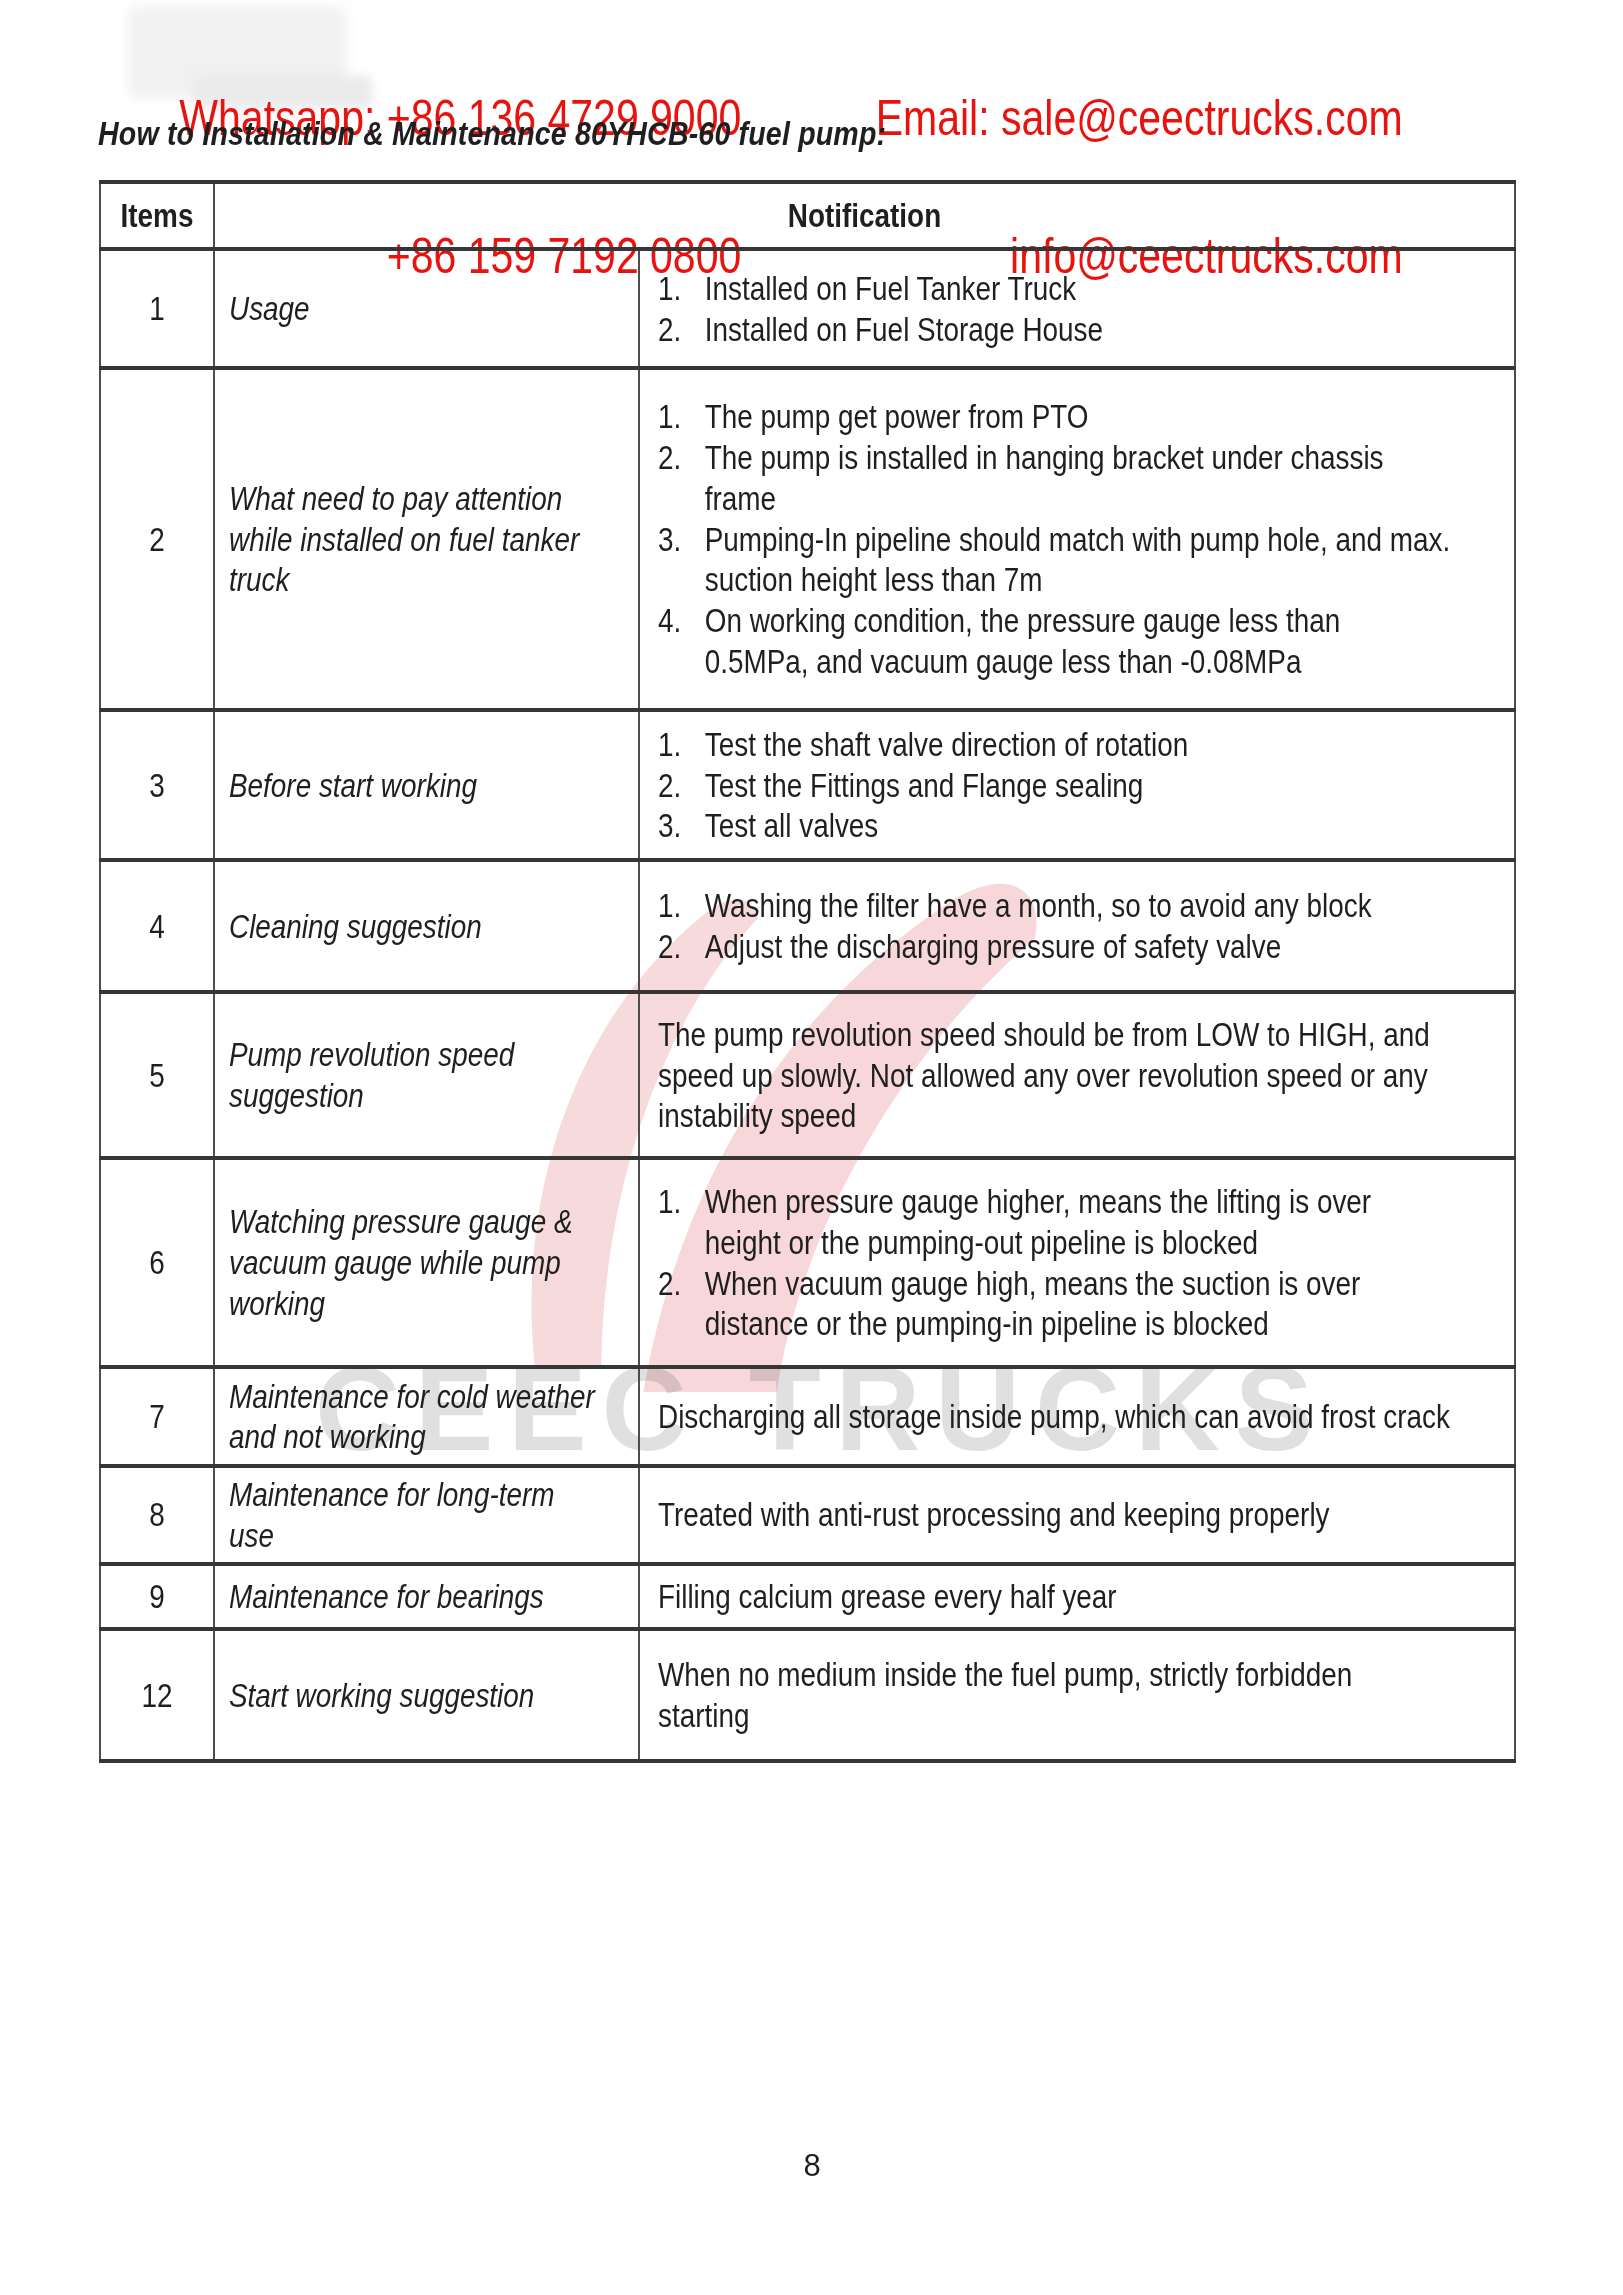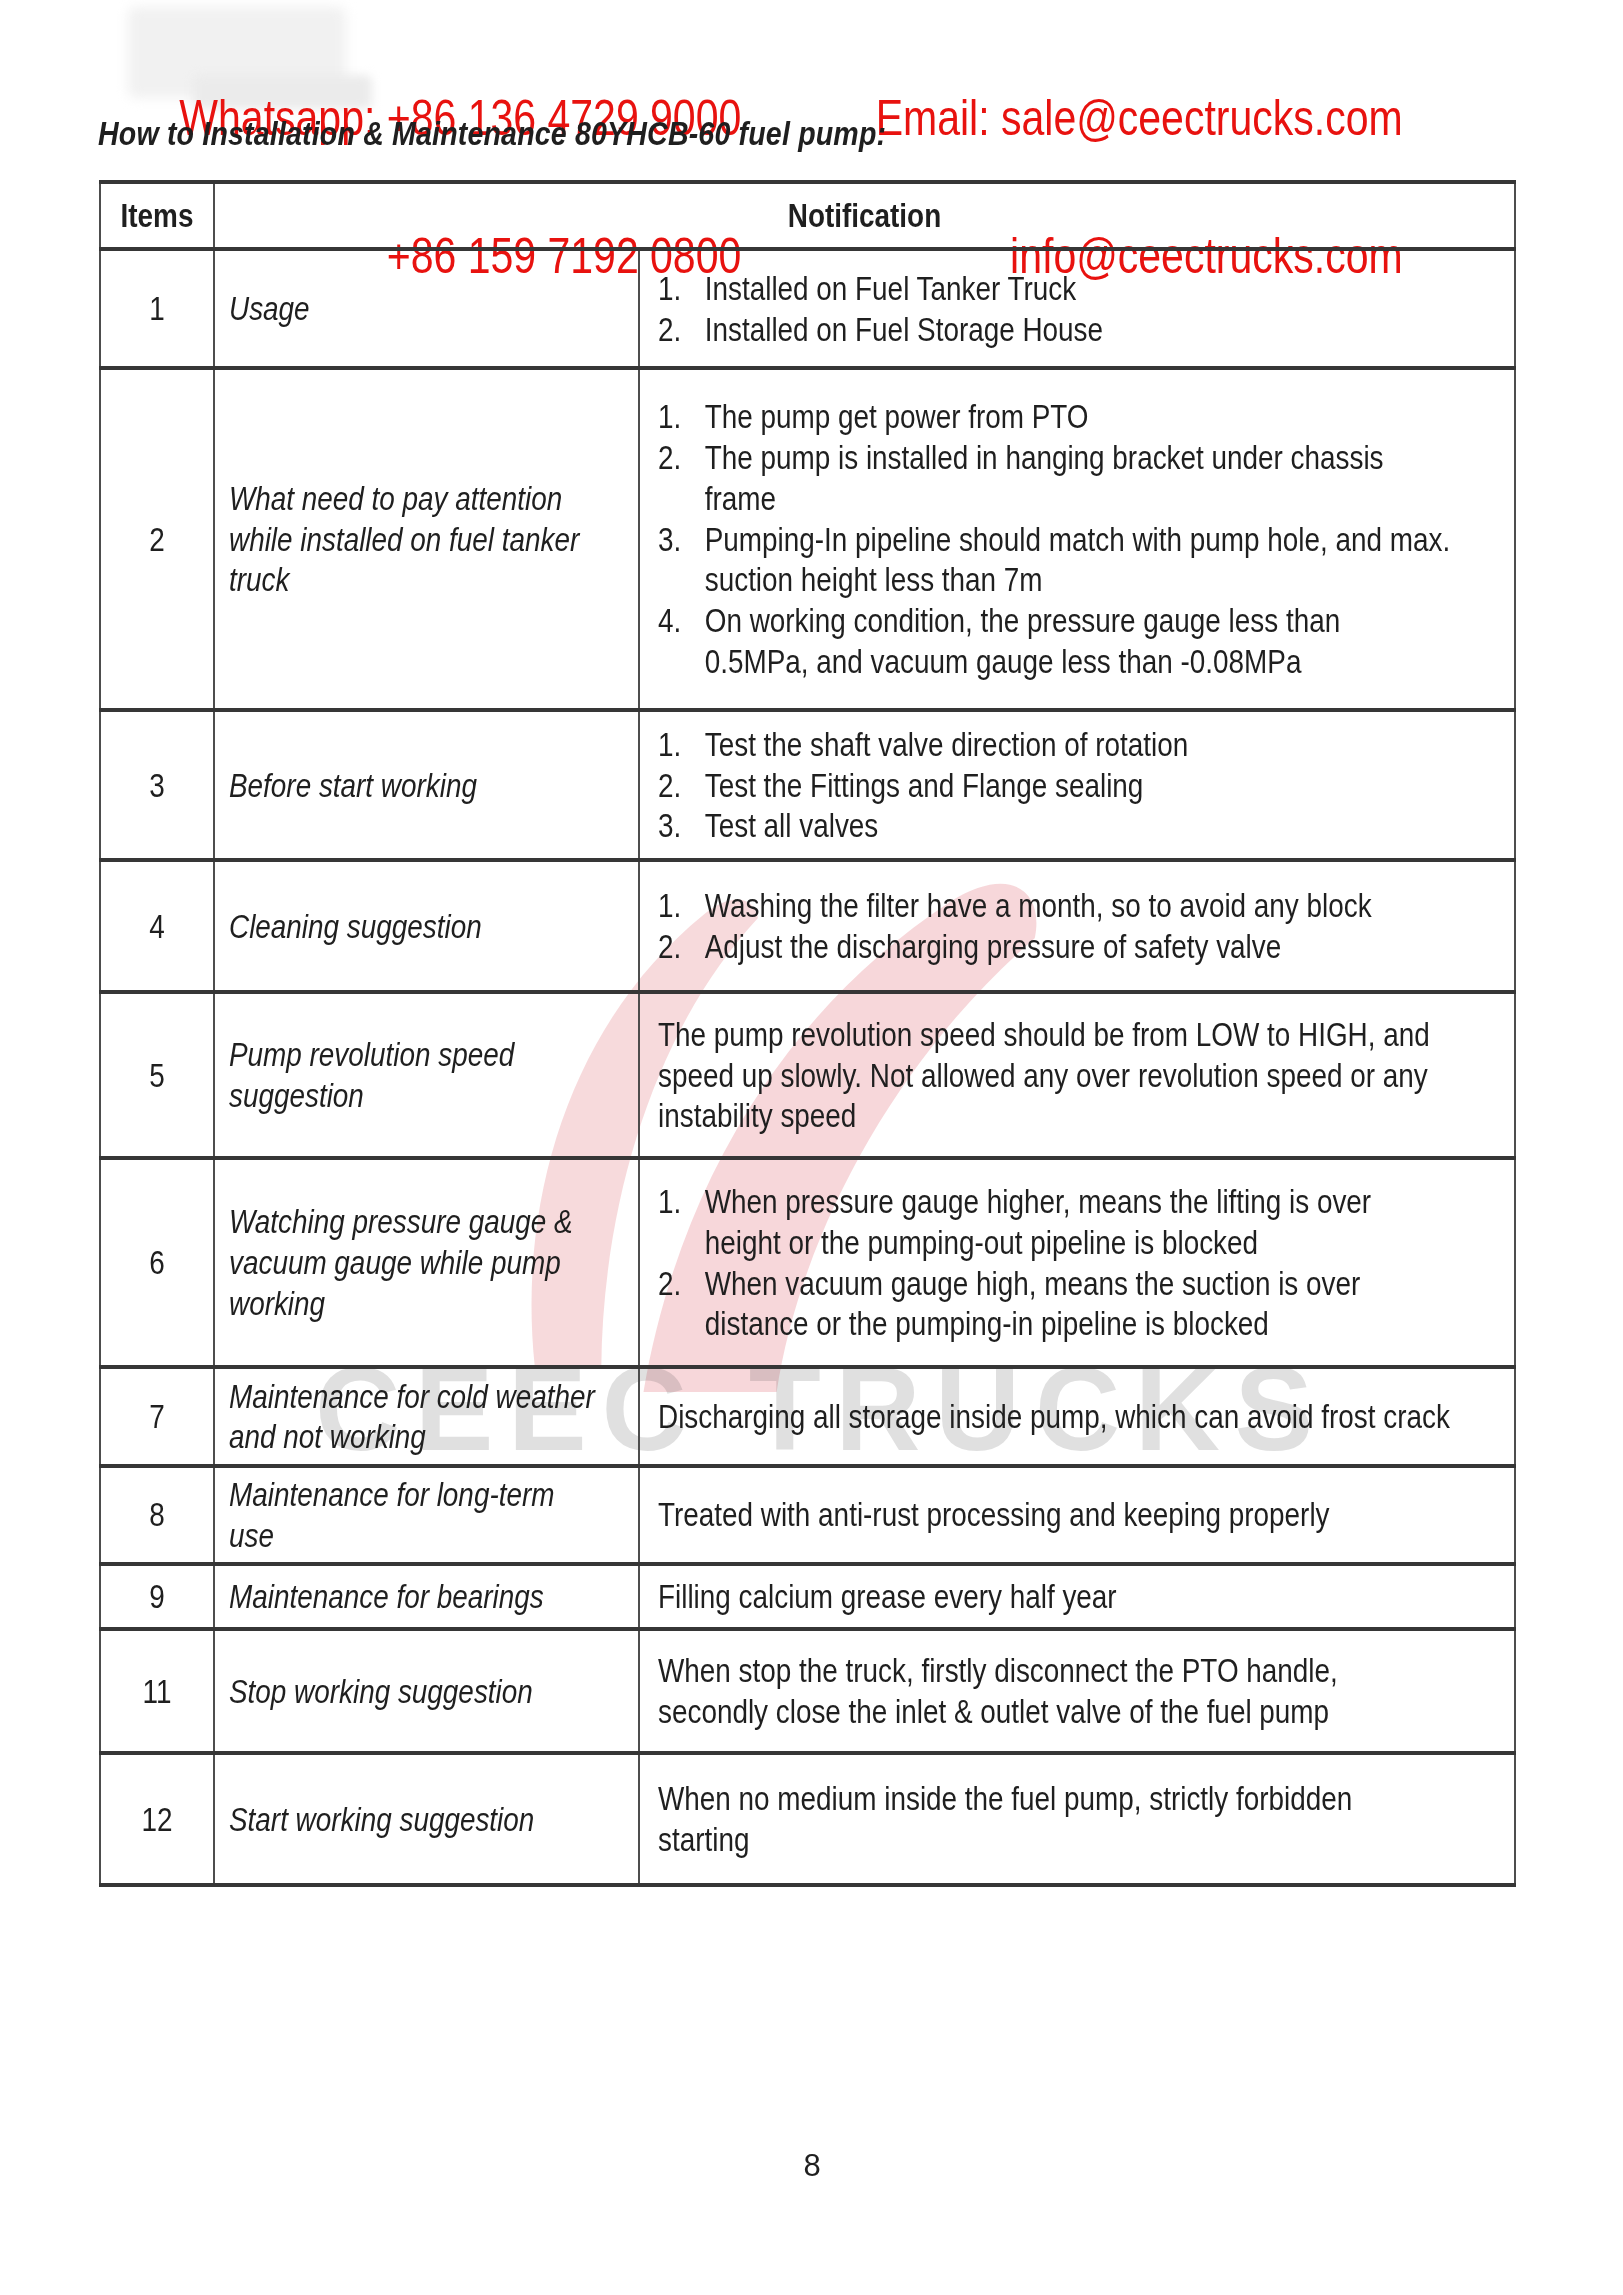--- a/index.html
+++ b/index.html
@@ -203,32 +203,20 @@
             <td class="num">
               <div class="cw cwc">9</div>
             </td>
             <td class="item">
               <div class="cw">Maintenance for bearings</div>
             </td>
             <td class="notif">
               <div class="cw"><div class="para">Filling calcium grease every half year</div></div>
             </td>
           </tr>
-          <tr style="height: 124px;">
-            <td class="num">
-              <div class="cw cwc">11</div>
-            </td>
-            <td class="item">
-              <div class="cw">Stop working suggestion</div>
-            </td>
-            <td class="notif">
-              <div class="cw"><div class="para">When stop the truck, firstly disconnect the PTO handle,
-secondly close the inlet &amp; outlet valve of the fuel pump</div></div>
-            </td>
-          </tr>
           <tr style="height: 132px; margin-left: 36px;">
             <td class="num">
               <div class="cw cwc">12</div>
             </td>
             <td class="item">
               <div class="cw">Start working suggestion</div>
             </td>
             <td class="notif">
               <div class="cw"><div class="para">When no medium inside the fuel pump, strictly forbidden
 starting</div></div>

